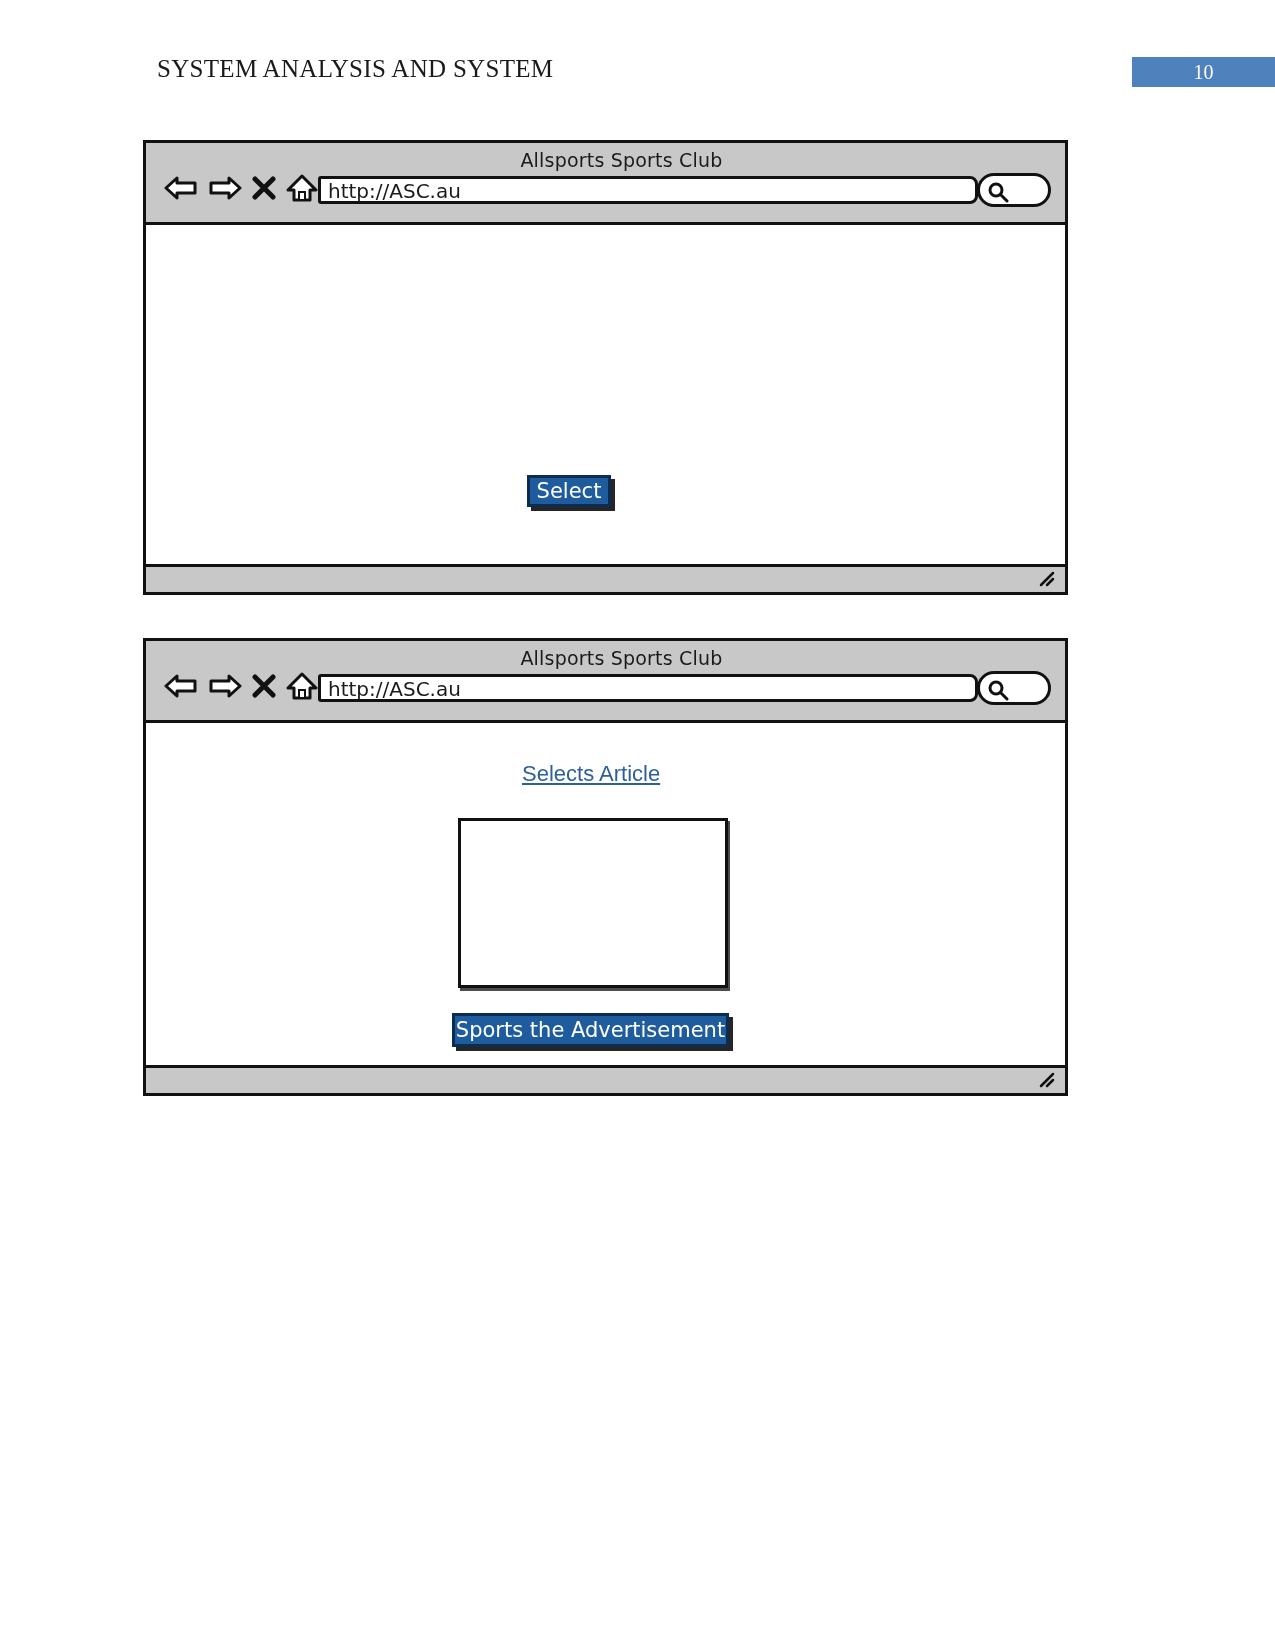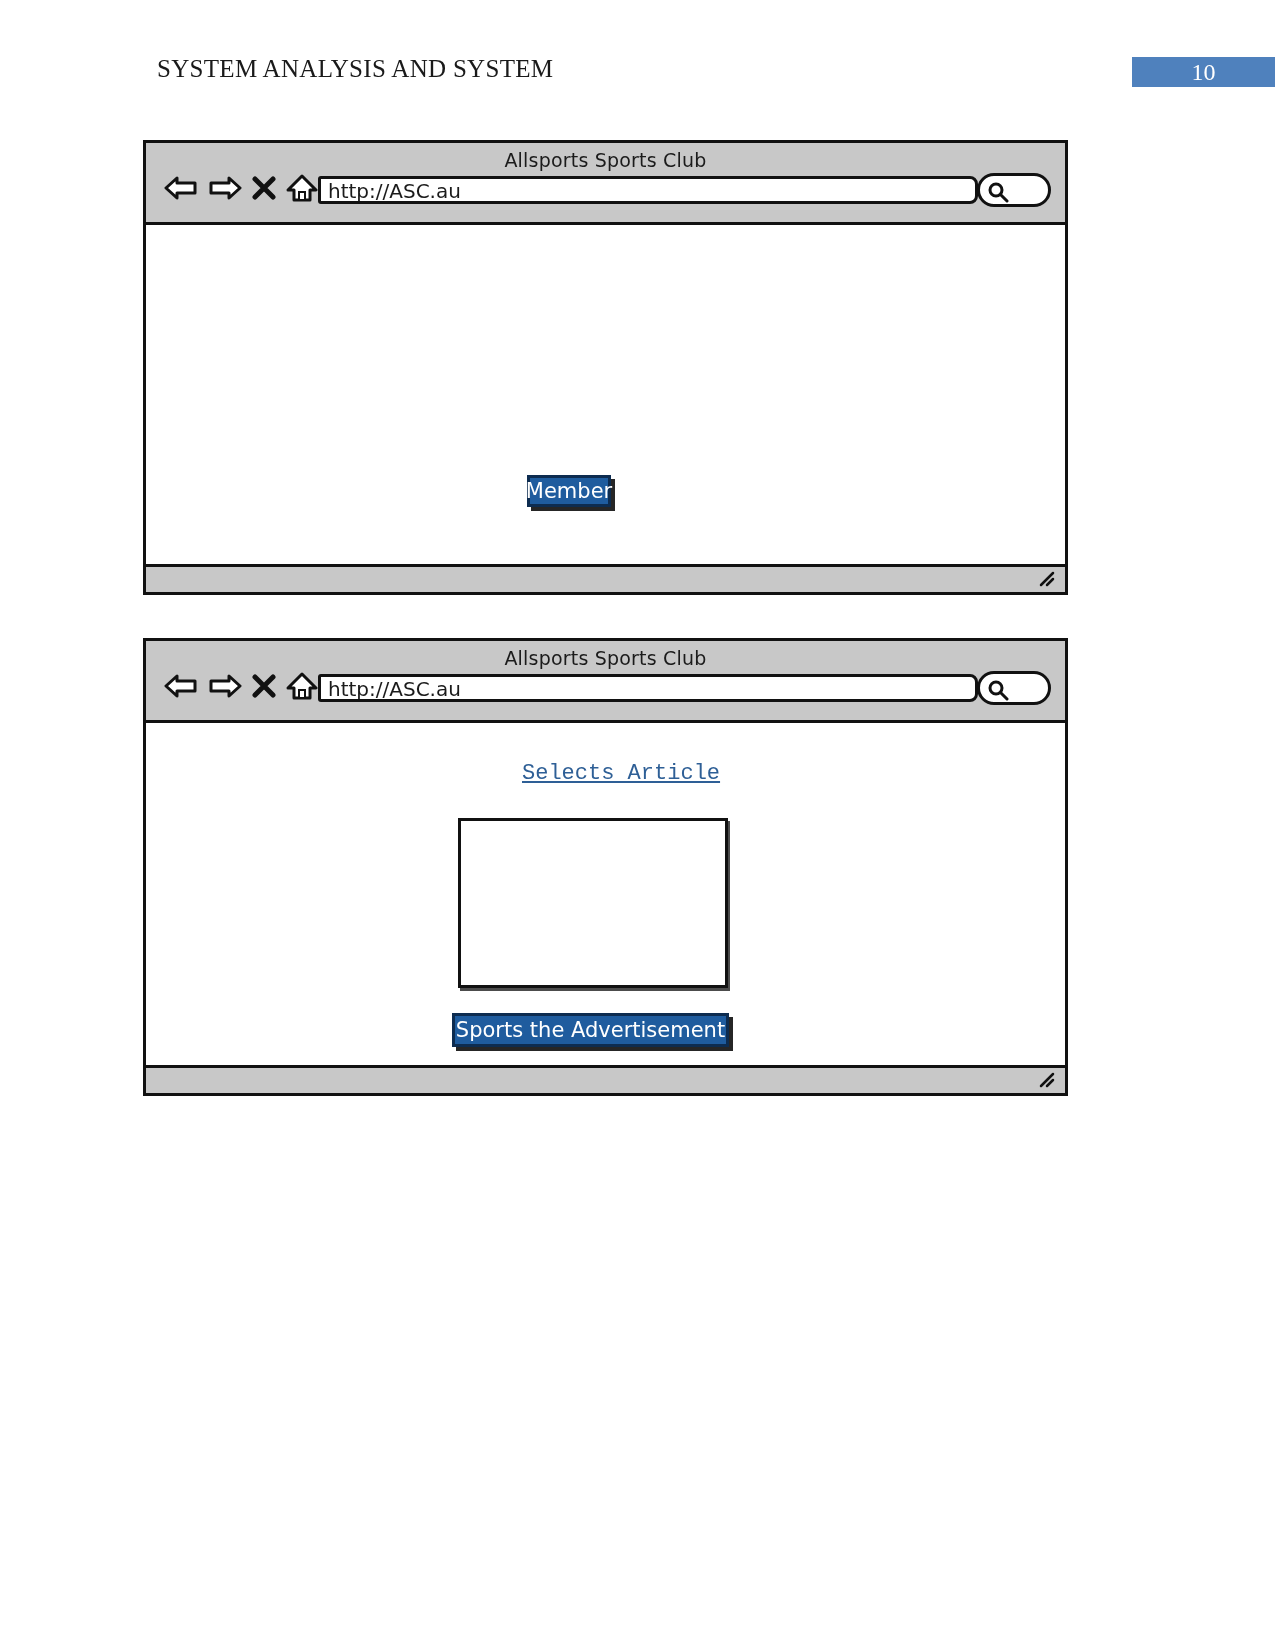--- a/index.html
+++ b/index.html
@@ -44,21 +44,21 @@
   }
   .page-number-text {
     position: absolute;
     right: 0;
     top: 57px;
     width: 143px;
     height: 30px;
     line-height: 30px;
     text-align: center;
     font-family: "Liberation Serif", serif;
-    font-size: 24px;
+    font-size: 20px;
     color: #ffffff;
   }
 
   
   .browser-window {
     position: absolute;
     background: #ffffff;
     border: 3px solid #111111;
     box-sizing: border-box;
   }
@@ -75,20 +75,21 @@
   .chrome-title {
     position: absolute;
     left: 0;
     top: 6px;
     width: 100%;
     text-align: center;
     font-size: 19px;
     color: #1b1b1b;
     letter-spacing: 0.2px;
     font-family: "DejaVu Sans", sans-serif;
+    padding-left: 16px;
   }
   .nav-icons {
     position: absolute;
     left: 18px;
     top: 28px;
     height: 34px;
     display: flex;
     align-items: center;
     gap: 10px;
   }
@@ -205,21 +206,21 @@
     justify-content: center;
     box-sizing: border-box;
     white-space: nowrap;
   }
 
   .wf-link {
     position: absolute;
     font-size: 22px;
     color: #2e5f96;
     text-decoration: underline;
-    font-family: Liberation Mono, monospace;
+    font-family: Liberation Sans, sans-serif;
     white-space: nowrap;
   }
 
   .image-placeholder {
     position: absolute;
     border: 3px solid #111111;
     background: #ffffff;
     box-sizing: border-box;
     box-shadow: 2px 3px 0 rgba(0,0,0,0.7);
   }
@@ -273,21 +274,21 @@
           <path d="M13.5 13.5 L20 20" stroke="#111111" stroke-width="3" stroke-linecap="round"></path>
         </svg>
       </span>
     </div>
   </div>
 
   <div class="content-area" style="top:82px; height:340px;">
 
 
     <div class="wf-button" style="left:381px; top:250px; width:84px; height:32px;">
-      <span>Member</span>
+      <span>Select</span>
     </div>
   </div>
 
   <div class="status-bar">
     <span class="resize-grip">
       <svg width="20" height="18" viewBox="0 0 20 18">
         <path d="M4 15 L16 3 M10 15 L16 9" stroke="#111111" stroke-width="2.5" stroke-linecap="round"></path>
       </svg>
     </span>
   </div>

